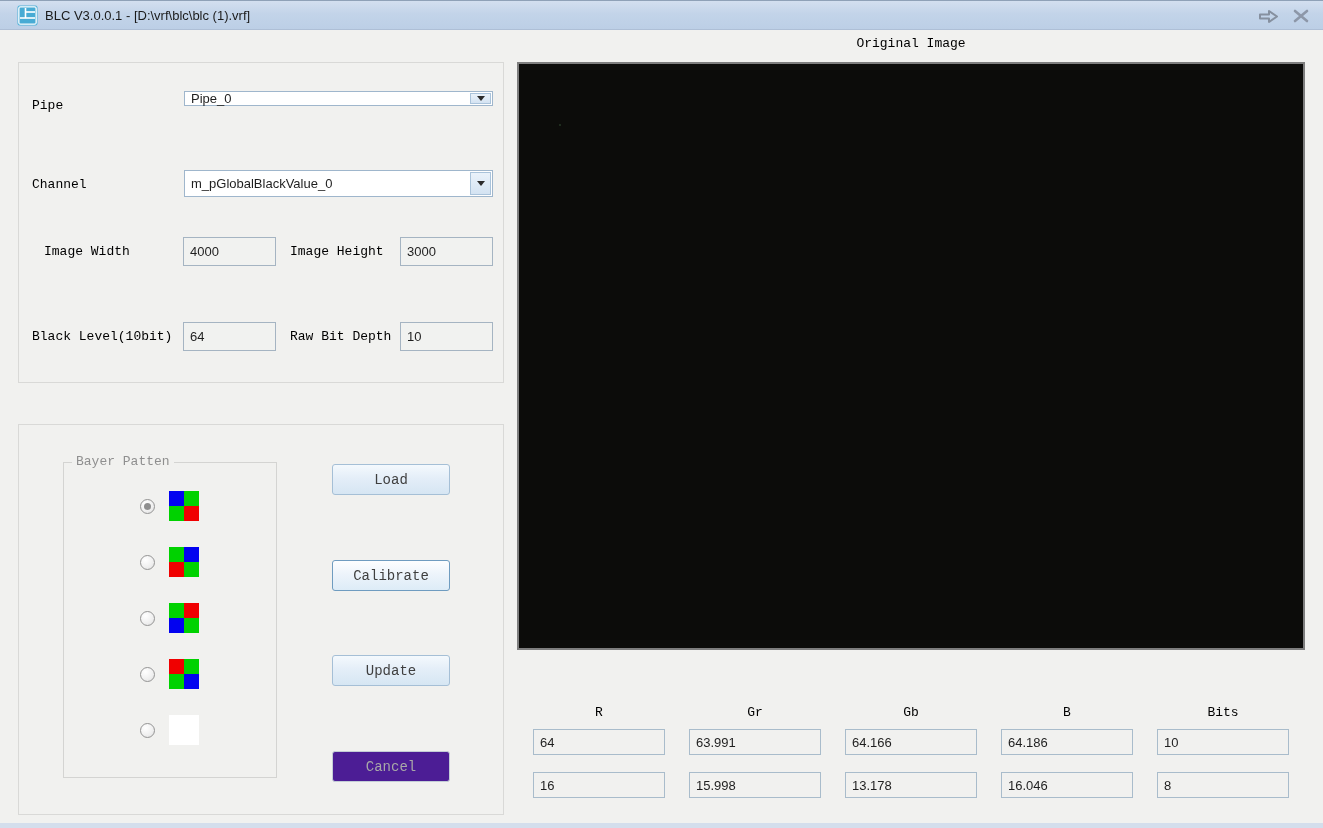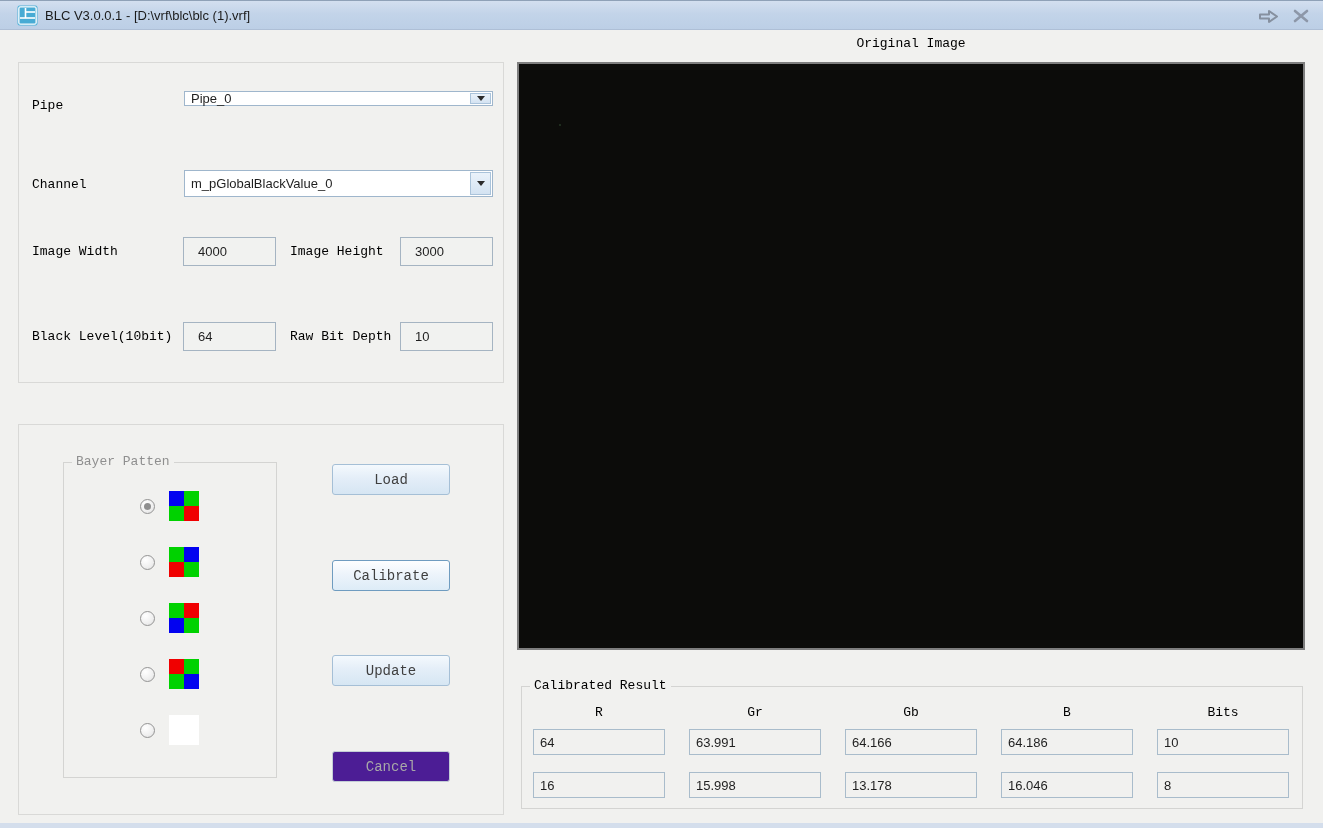--- a/index.html
+++ b/index.html
@@ -27,21 +27,21 @@
   .win-btn { width:24px; height:20px; display:flex; align-items:center; justify-content:center; cursor:default; }
 
   
   .mono { font-family:"Liberation Mono", monospace; font-size:13px; color:#000; }
   .abs { position:absolute; }
 
   .panel { position:absolute; border:1px solid #d9d9d7; }
 
   .field {
     position:absolute; background:#f1f2f0; border:1px solid #a5b4c2;
-    font-size:13px; color:#1f1f1f; padding-left:14px; display:flex; align-items:center;
+    font-size:13px; color:#1f1f1f; padding-left:6px; display:flex; align-items:center;
   }
   .combo {
     position:absolute; background:#ffffff; border:1px solid #9fb6cc;
     font-size:13px; color:#1f1f1f;
   }
   .combo .combo-text { position:absolute; left:6px; top:0; bottom:0; display:flex; align-items:center; }
   .combo .combo-btn {
     position:absolute; right:1px; top:1px; bottom:1px; width:21px;
     background:linear-gradient(#eaf2fa, #d4e3f2);
     border:1px solid #aac3da; display:flex; align-items:center; justify-content:center;
@@ -140,21 +140,21 @@
   </div>
 
   <span class="mono abs" style="left:32px; top:177px;">Channel</span>
   <div class="combo" style="left:184px; top:170px; width:309px; height:27px;">
     <span class="combo-text">m_pGlobalBlackValue_0</span>
     <span class="combo-btn">
         <span class="tri"></span>
       </span>
   </div>
 
-  <span class="mono abs" style="left:32px; top:244px;text-align:right;">Image Width</span>
+  <span class="mono abs" style="left:44px; top:244px;text-align:right;">Image Width</span>
   <div class="field" style="left:183px; top:237px; width:93px; height:29px;">4000</div>
 
   <span class="mono abs" style="left:290px; top:244px;">Image Height</span>
   <div class="field" style="left:400px; top:237px; width:93px; height:29px;">3000</div>
 
   <span class="mono abs" style="left:32px; top:329px;">Black Level(10bit)</span>
   <div class="field" style="left:183px; top:322px; width:93px; height:29px;">64</div>
 
   <span class="mono abs" style="left:290px; top:329px;">Raw Bit Depth</span>
   <div class="field" style="left:400px; top:322px; width:93px; height:29px;">10</div>
@@ -208,23 +208,20 @@
   <div class="btn" style="left:332px; top:464px;">Load</div>
   <div class="btn focused" style="left:332px; top:560px;">Calibrate</div>
   <div class="btn" style="left:332px; top:655px;">Update</div>
   <div class="btn disabled" style="left:332px; top:751px;">Cancel</div>
 
   <span class="mono orig-title">Original Image</span>
   <div class="orig-image">
     <div class="noise"></div>
   </div>
 
-  <div class="groupbox" style="left:521px; top:686px; width:782px; height:123px;">
-    <span class="legend" style="color:#000;">Calibrated Result</span>
-  </div>
 
   <span class="mono res-header" style="left:533px; top:705px;">R</span>
   <span class="mono res-header" style="left:689px; top:705px;">Gr</span>
   <span class="mono res-header" style="left:845px; top:705px;">Gb</span>
   <span class="mono res-header" style="left:1001px; top:705px;">B</span>
   <span class="mono res-header" style="left:1157px; top:705px;">Bits</span>
 
   <div class="res-field" style="left:533px; top:729px;">64</div>
   <div class="res-field" style="left:689px; top:729px;">63.991</div>
   <div class="res-field" style="left:845px; top:729px;">64.166</div>

